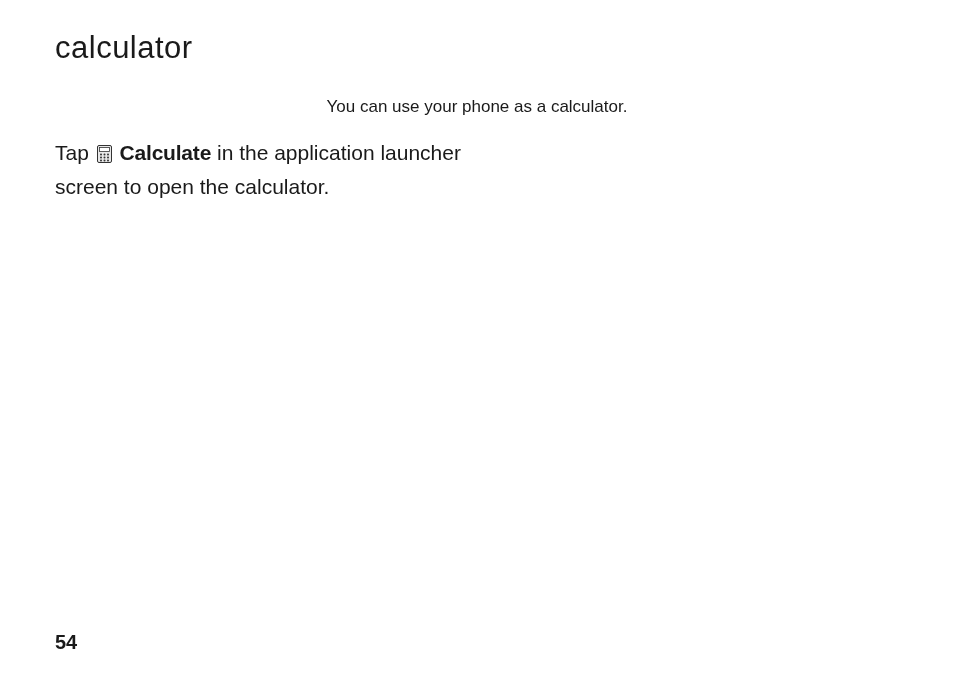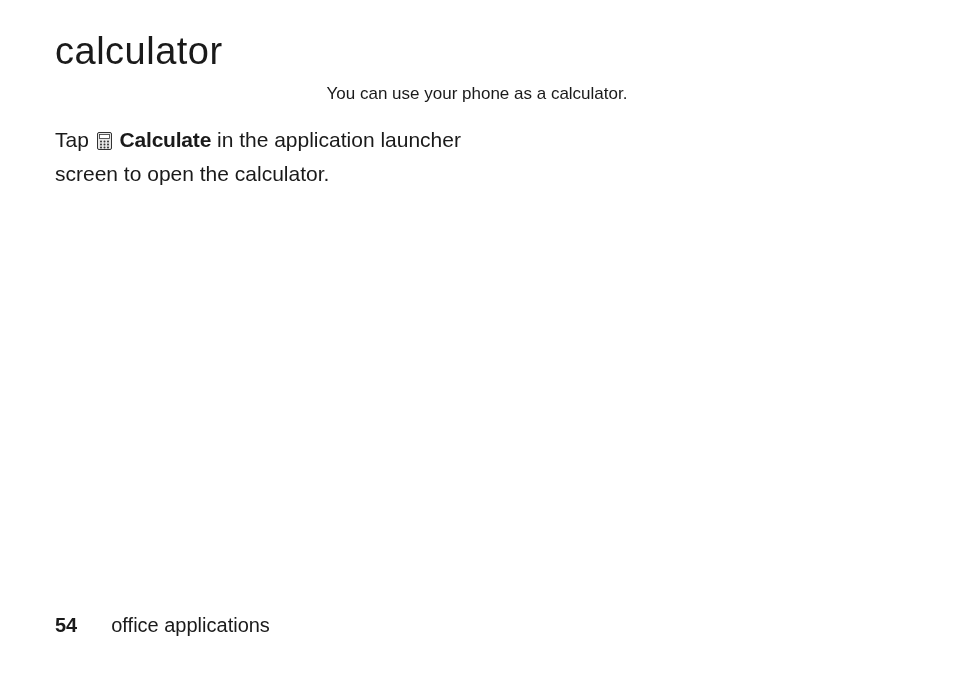--- a/index.html
+++ b/index.html
@@ -10,24 +10,24 @@
     body {
       width: 954px;
       height: 675px;
       background: #ffffff;
       font-family: Arial, Helvetica, sans-serif;
       color: #1a1a1a;
       position: relative;
       padding: 30px 55px 30px 55px;
     }
     .page-heading {
-      font-size: 38px;
+      font-size: 31px;
       font-weight: 400;
       letter-spacing: 0.5px;
-      margin-bottom: 10px;
+      margin-bottom: 30px;
       font-family: Arial, Helvetica, sans-serif;
     }
     .intro-text {
       font-size: 17px;
       font-weight: 400;
       margin-bottom: 18px;
       line-height: 1.35;
       text-align: center;
     }
     .instruction-text {
@@ -41,21 +41,21 @@
       vertical-align: -3px;
       margin: 0 2px 0 2px;
     }
     .bold-label {
       font-weight: 700;
       font-family: Arial, Helvetica, sans-serif;
       letter-spacing: -0.2px;
     }
     .footer {
       position: absolute;
-      bottom: 38px;
+      bottom: 21px;
       left: 55px;
       display: flex;
       align-items: baseline;
       gap: 34px;
     }
     .page-number {
       font-size: 20px;
       font-weight: 700;
     }
     .section-name {
@@ -82,14 +82,13 @@
     <circle cx="11" cy="12.5" r="1" fill="#333"></circle>
     <circle cx="4" cy="15.5" r="1" fill="#333"></circle>
     <circle cx="7.5" cy="15.5" r="1" fill="#333"></circle>
     <circle cx="11" cy="15.5" r="1" fill="#333"></circle>
   </svg></span>
   <span class="bold-label">Calculate</span><span> in the application launcher screen to open the calculator.</span>
 </p>
 
 <div class="footer">
   <span class="page-number">54</span>
-  <span class="section-name">office applications</span>
 </div>
 
 </body></html>

